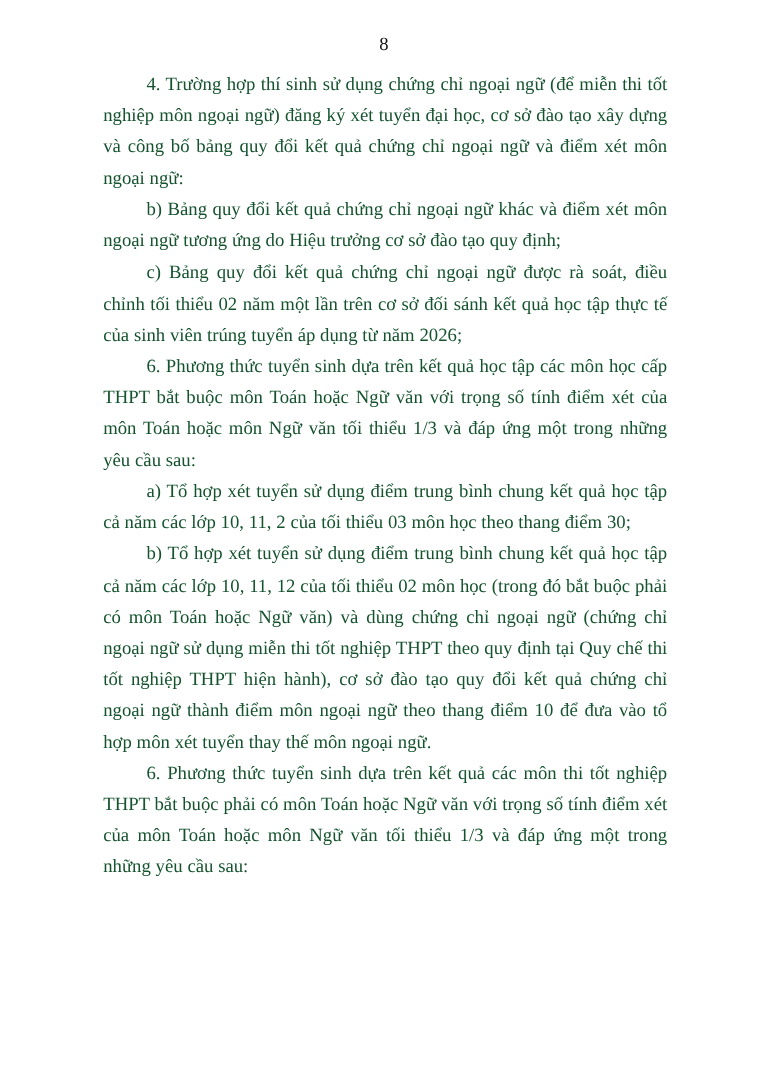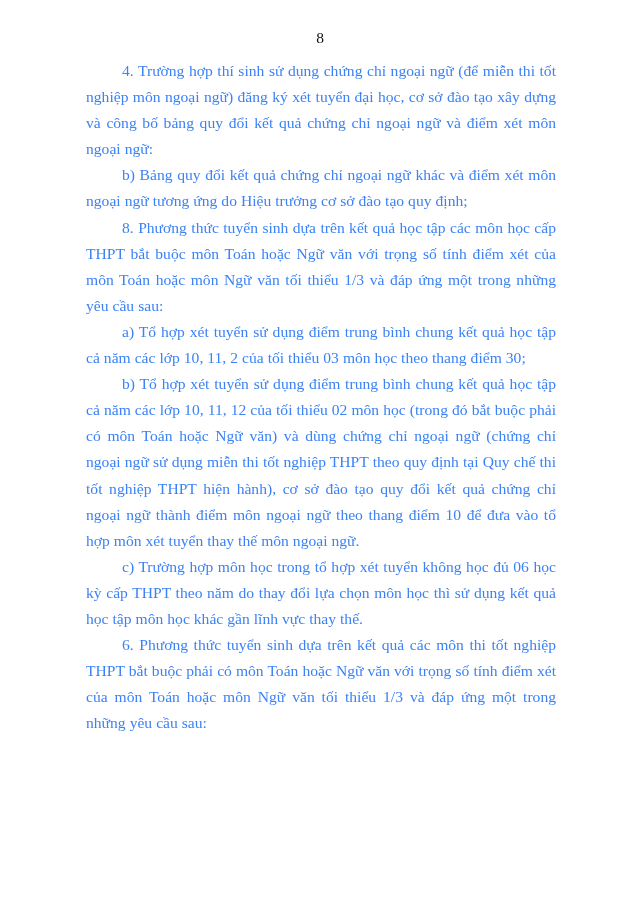--- a/index.html
+++ b/index.html
@@ -37,35 +37,35 @@
   }
   p.para {
     margin: 0;
     font-size: 15.6px;
     line-height: 26.1px;
     text-align: justify;
     text-justify: inter-word;
     text-indent: 36px;
     hyphens: none;
     word-spacing: 0.1px;
-    color: #3b82f6;
+    color: #14532d;
   }
   
 </style>
 </head>
 <body>
 
 <div class="page">
 
   <div class="page-number">8</div>
 
   <div class="body-text">
     <p class="para">4. Trường hợp thí sinh sử dụng chứng chỉ ngoại ngữ (để miễn thi tốt nghiệp môn ngoại ngữ) đăng ký xét tuyển đại học, cơ sở đào tạo xây dựng và công bố bảng quy đổi kết quả chứng chỉ ngoại ngữ và điểm xét môn ngoại ngữ:</p>
     <p class="para">b) Bảng quy đổi kết quả chứng chỉ ngoại ngữ khác và điểm xét môn ngoại ngữ tương ứng do Hiệu trưởng cơ sở đào tạo quy định;</p>
-    <p class="para">8. Phương thức tuyển sinh dựa trên kết quả học tập các môn học cấp THPT bắt buộc môn Toán hoặc Ngữ văn với trọng số tính điểm xét của môn Toán hoặc môn Ngữ văn tối thiểu 1/3 và đáp ứng một trong những yêu cầu sau:</p>
+    <p class="para">c) Bảng quy đổi kết quả chứng chỉ ngoại ngữ được rà soát, điều chỉnh tối thiểu 02 năm một lần trên cơ sở đối sánh kết quả học tập thực tế của sinh viên trúng tuyển áp dụng từ năm 2026;</p>
+    <p class="para">6. Phương thức tuyển sinh dựa trên kết quả học tập các môn học cấp THPT bắt buộc môn Toán hoặc Ngữ văn với trọng số tính điểm xét của môn Toán hoặc môn Ngữ văn tối thiểu 1/3 và đáp ứng một trong những yêu cầu sau:</p>
     <p class="para">a) Tổ hợp xét tuyển sử dụng điểm trung bình chung kết quả học tập cả năm các lớp 10, 11, 2 của tối thiểu 03 môn học theo thang điểm 30;</p>
     <p class="para">b) Tổ hợp xét tuyển sử dụng điểm trung bình chung kết quả học tập cả năm các lớp 10, 11, 12 của tối thiểu 02 môn học (trong đó bắt buộc phải có môn Toán hoặc Ngữ văn) và dùng chứng chỉ ngoại ngữ (chứng chỉ ngoại ngữ sử dụng miễn thi tốt nghiệp THPT theo quy định tại Quy chế thi tốt nghiệp THPT hiện hành), cơ sở đào tạo quy đổi kết quả chứng chỉ ngoại ngữ thành điểm môn ngoại ngữ theo thang điểm 10 để đưa vào tổ hợp môn xét tuyển thay thế môn ngoại ngữ.</p>
-    <p class="para">c) Trường hợp môn học trong tổ hợp xét tuyển không học đủ 06 học kỳ cấp THPT theo năm do thay đổi lựa chọn môn học thì sử dụng kết quả học tập môn học khác gần lĩnh vực thay thế.</p>
     <p class="para">6. Phương thức tuyển sinh dựa trên kết quả các môn thi tốt nghiệp THPT bắt buộc phải có môn Toán hoặc Ngữ văn với trọng số tính điểm xét của môn Toán hoặc môn Ngữ văn tối thiểu 1/3 và đáp ứng một trong những yêu cầu sau:</p>
 
   </div>
 
 </div>
 
 </body></html>

